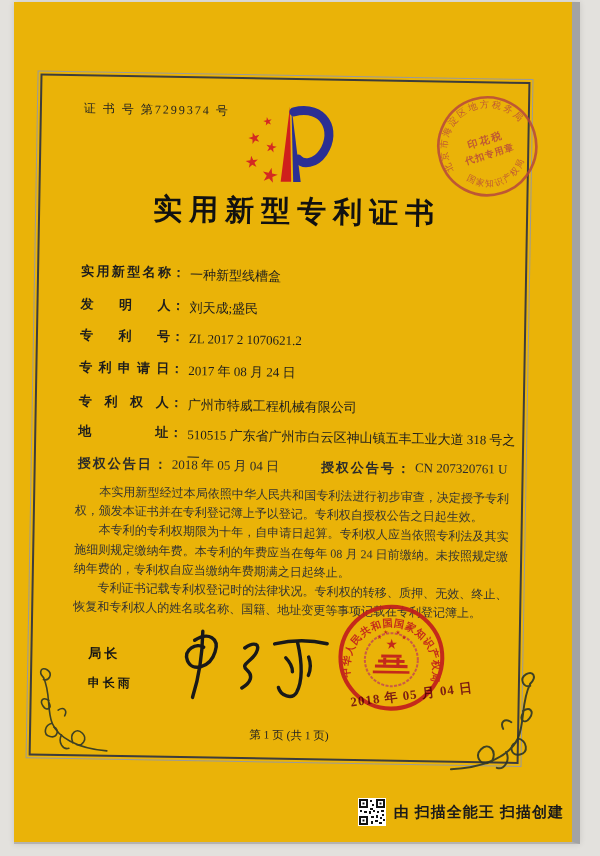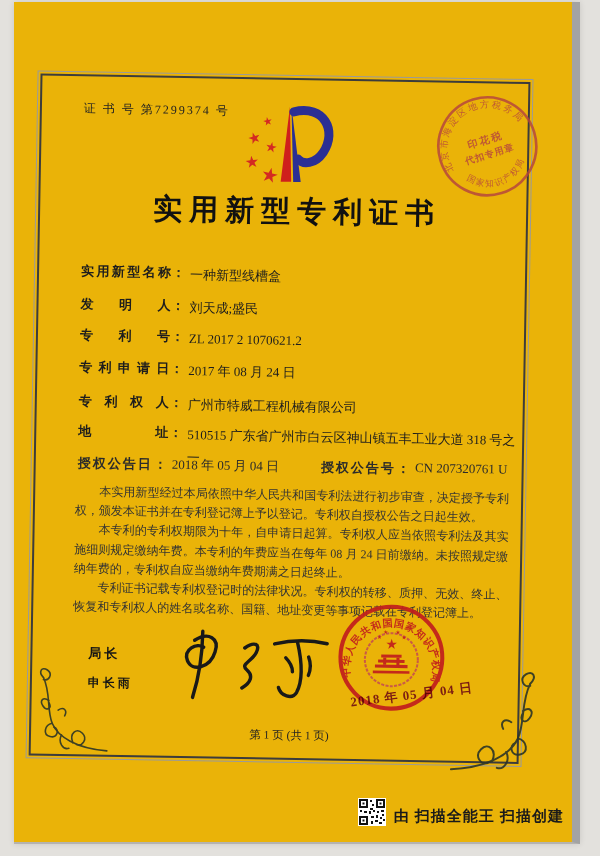--- a/index.html
+++ b/index.html
@@ -49,21 +49,21 @@
   .seal-date{
     position:absolute;left:290px;top:604px;width:180px;text-align:center;
     font-size:13px;font-weight:bold;color:#7c1d12;transform:rotate(-8deg);
     letter-spacing:1px;mix-blend-mode:multiply;
   }
   .page-footer{position:absolute;left:0;right:0;top:648px;text-align:center;padding-left:30px;font-size:11.5px;color:#222;}
   .orn{position:absolute;}
   .orn-left{left:2px;top:590px;}
   .orn-right{left:418px;top:588px;transform:scaleX(-1);}
   .scanner-mark{
-    position:absolute;right:8px;bottom:16px;display:flex;align-items:flex-end;gap:8px;
+    position:absolute;right:8px;bottom:16px;display:flex;align-items:center;gap:8px;
     font-family:"Liberation Sans","DejaVu Sans",sans-serif;
   }
   .scanner-text{font-size:15px;font-weight:bold;color:#1a1a1a;letter-spacing:1px;}
 </style>
 </head>
 <body>
 
 <div class="paper">
 
   <div class="frame">

